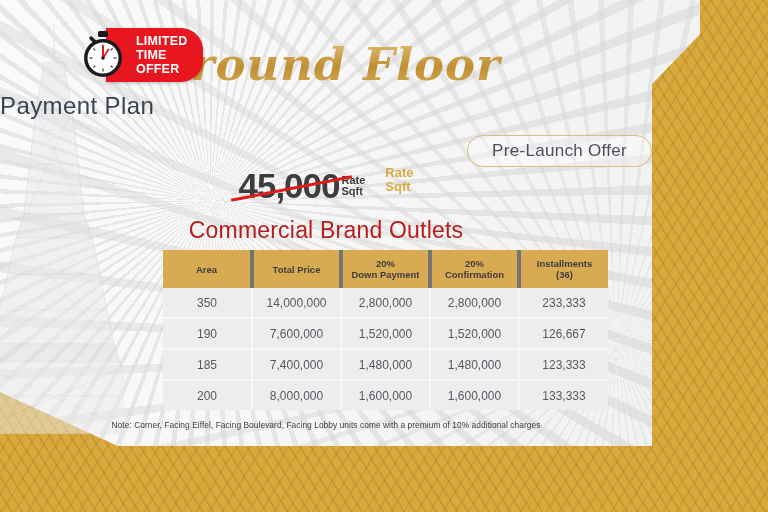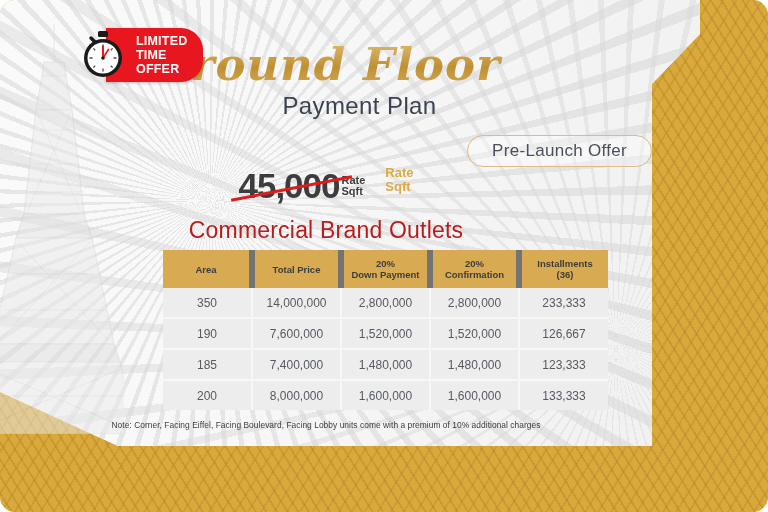--- a/index.html
+++ b/index.html
@@ -4,21 +4,20 @@
 <style>
   html,body{margin:0;padding:0;}
   body{
     width:768px;height:512px;overflow:hidden;
     font-family:"Liberation Sans", sans-serif;
     background:#ffffff;
   }
   .poster{
     position:relative;width:768px;height:512px;overflow:hidden;
     background:#f2f2f2;
-    border-radius:15px;
   }
 
   
   .gold-layer{
     position:absolute;inset:0;
     background:#d9a93c;
   }
   .gold-texture{
     position:absolute;inset:0;
     background-image:
@@ -72,22 +71,22 @@
     position:absolute;left:0;top:38px;width:652px;text-align:center;
     font-family:"DejaVu Serif", serif;
     font-style:italic;font-weight:bold;
     font-size:45px;letter-spacing:1px;
     color:#c79a3f;
     background:linear-gradient(180deg,#e3c173 0%,#c08f33 55%,#d8ae56 100%);
     -webkit-background-clip:text;background-clip:text;
     -webkit-text-fill-color:transparent;
   }
   .title-sub{
-    position:absolute;left:0;top:92px;width:639px;text-align:center;
-    font-size:24px;color:#3b4250;letter-spacing:.4px;padding-left:40px;
+    position:absolute;left:0;top:92px;width:639px;text-align:left;
+    font-size:24px;color:#3b4250;letter-spacing:.4px;
   }
   .pill-wrap{
     position:absolute;left:0;top:135px;width:652px;text-align:right;
   }
   .pill{
     display:inline-block;border:1.4px solid #d8bd84;border-radius:18px;
     padding:5px 24px;font-size:17px;color:#4a4f5c;letter-spacing:.3px;
     background:rgba(255,255,255,.35);
   }
 
@@ -124,21 +123,21 @@
 
   
   .table-wrap{
     position:absolute;left:163px;top:250px;width:445px;
   }
   table{border-collapse:collapse;width:100%;table-layout:fixed;}
   thead th{
     background:#d8ab52;color:#3c3c3c;
     font-size:9.5px;font-weight:bold;line-height:11px;
     padding:8px 2px;text-align:center;
-    border-right:6px solid #737373;
+    border-right:4px solid #737373;
   }
   thead th:last-child{border-right:none;}
   tbody td{
     background:#ededed;color:#555a61;
     font-size:12px;text-align:center;
     padding:7.5px 2px;
     border-bottom:2px solid #f7f7f7;
     border-right:2px solid #f7f7f7;
   }
   tbody td:last-child{border-right:none;}

